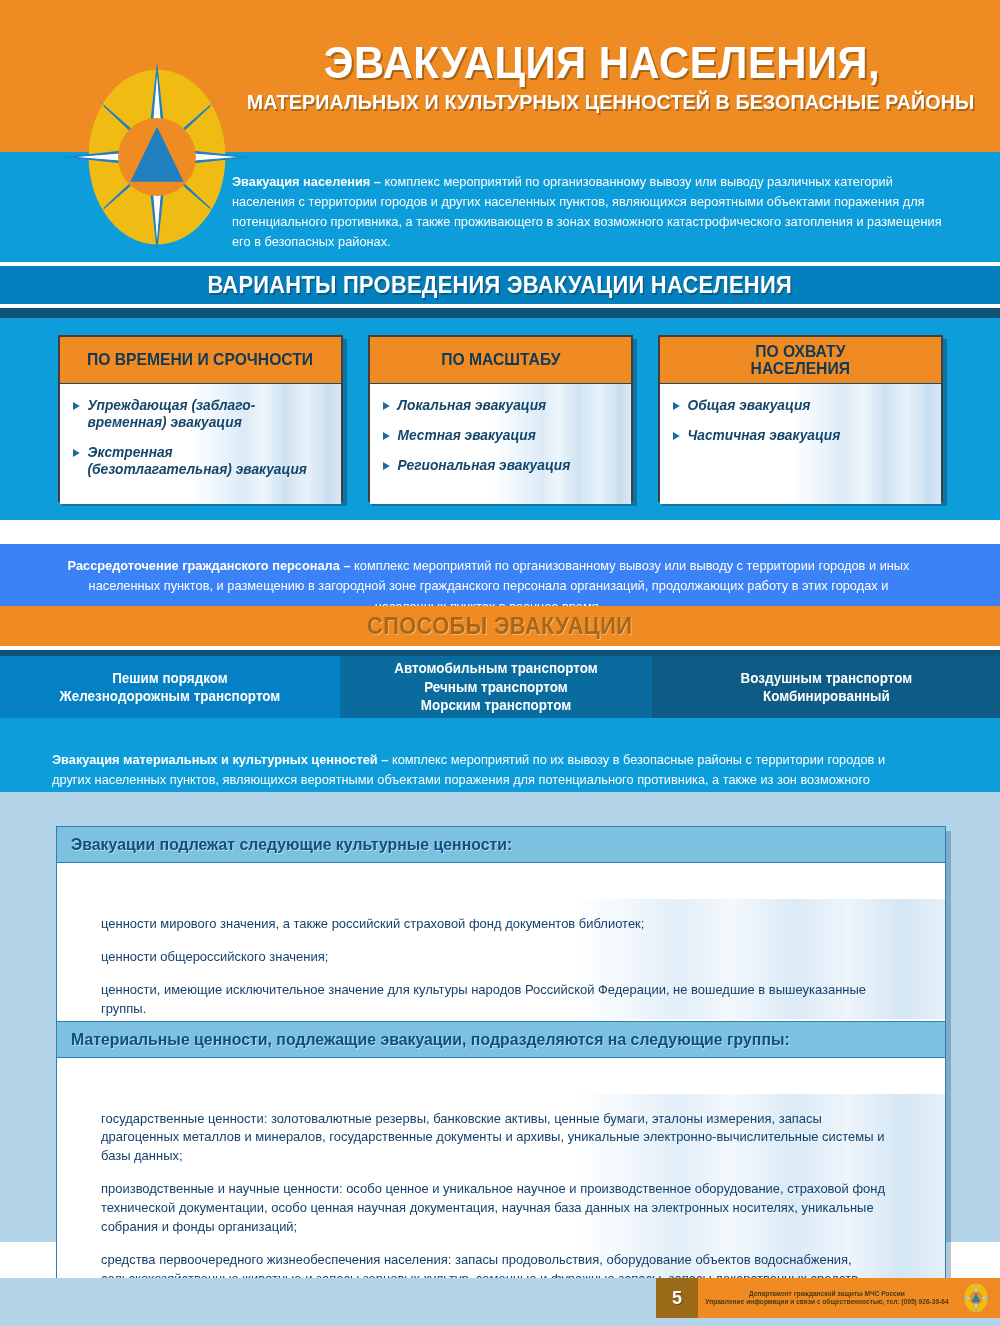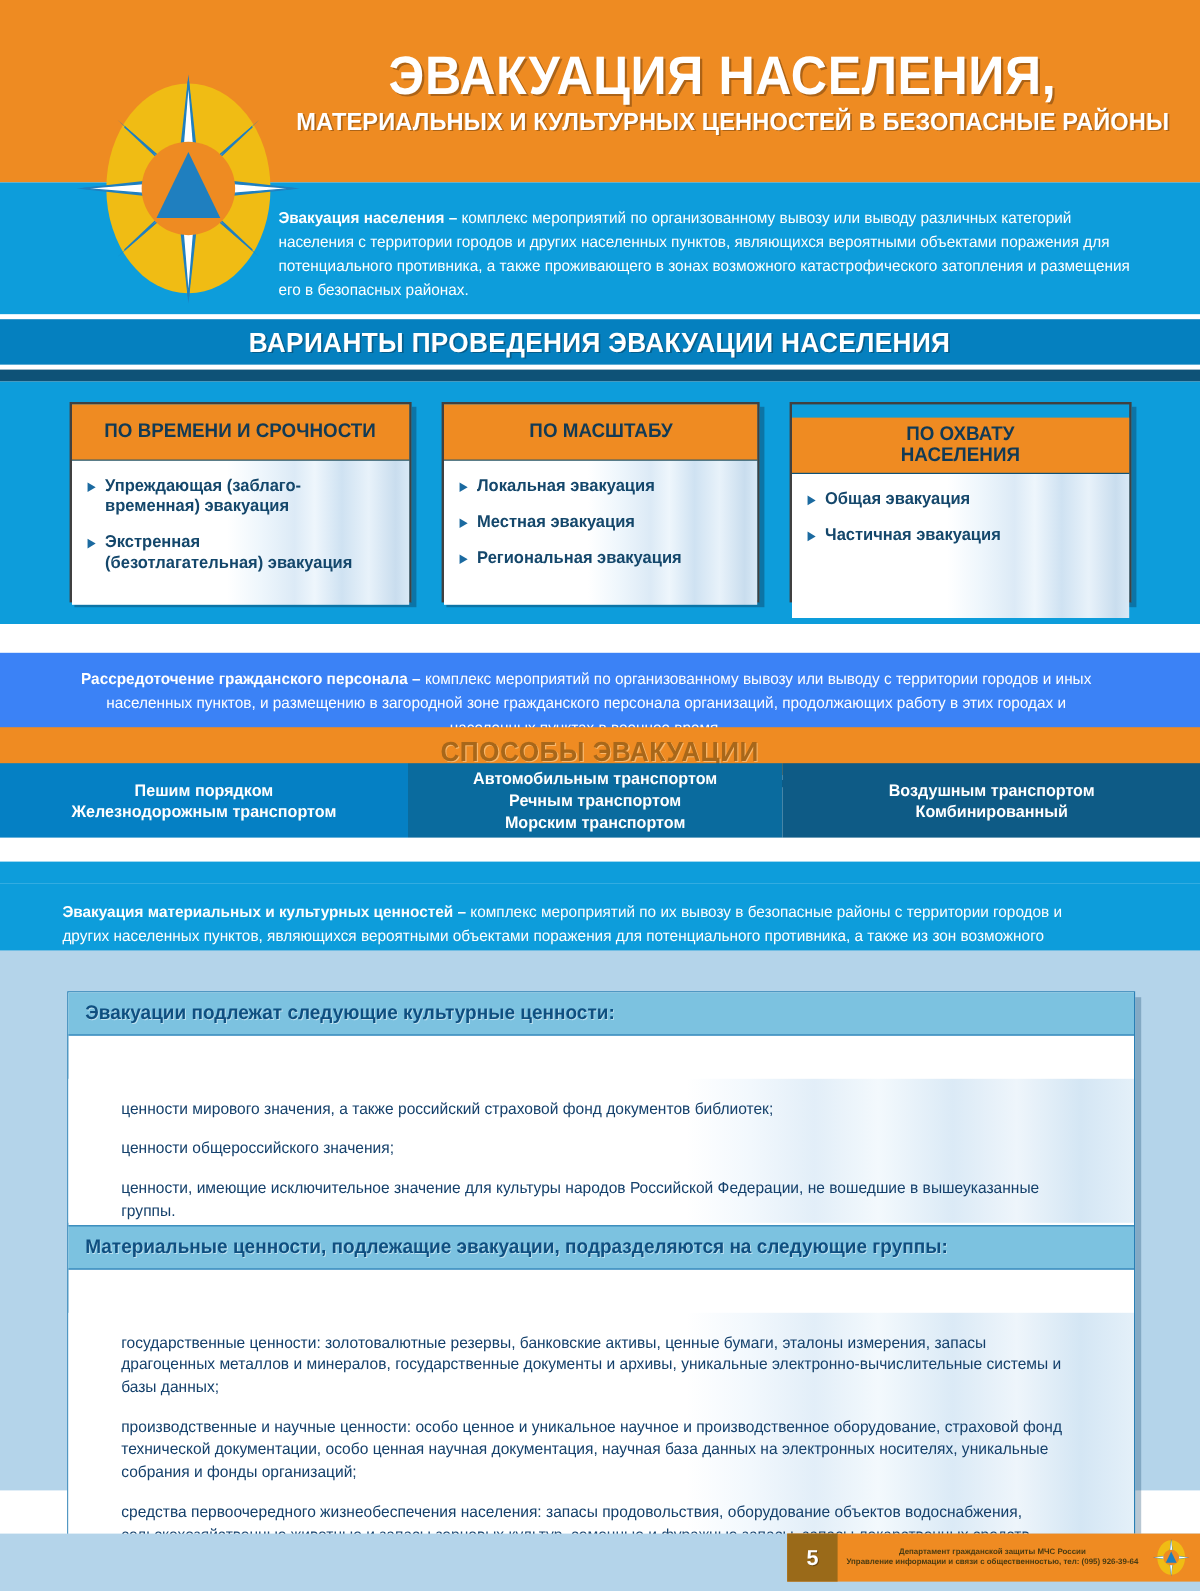--- a/index.html
+++ b/index.html
@@ -80,32 +80,33 @@
   .vbox1 { left:58px; width:285px; }
   .vbox2 { left:368px; width:265px; }
   .vbox3 { left:658px; width:285px; }
   .vhead {
     background:#ef8b22; border-bottom:1px solid #0e5277;
     display:flex; align-items:center; justify-content:center;
     text-align:center; padding:0 8px;
   }
   .vhead1 { height:47px; }
   .vhead2 { height:47px; }
-  .vhead3 { height:47px;margin-top:11px; }
+  .vhead3 { height:47px; }
   .vhead span {
     color:#123a55; font-size:16.5px; font-weight:bold; line-height:1.05;
     transform:scaleX(0.95); transform-origin:center;
   }
   .vbody {
     height:120px;
     background:linear-gradient(to right,
       #ffffff 0%, #ffffff 46%, #eef6fc 56%,
       #dceaf6 66%, #eef6fc 72%, #cfe2f2 80%,
       #e8f2fa 88%, #c9ddee 96%, #d9e9f6 100%);
     padding:13px 8px 0 12px;
+    font-style:italic;
   }
   .vitem {
     position:relative; padding-left:16px; margin-bottom:13px;
     color:#14476b; font-size:14.2px; font-weight:bold; line-height:1.2;
     transform:scaleX(0.97); transform-origin:left top;
   }
   .vitem::before {
     content:""; position:absolute; left:1px; top:5px;
     border-left:7px solid #1b6aa0;
     border-top:4.5px solid transparent;
@@ -133,21 +134,21 @@
   .ways-banner span {
     color:#a8671a; font-size:23px; font-weight:bold; letter-spacing:0.4px;
     transform:scaleX(0.95); transform-origin:center;
     text-shadow:1px 1px 0 rgba(255,220,170,0.55);
   }
   .ways-underline { position:absolute; left:0; top:646px; width:1000px; height:4px; background:#ffffff; }
   .ways-navy { position:absolute; left:0; top:650px; width:1000px; height:6px; background:#0e5277; }
 
   
   .ways-cols {
-    position:absolute; left:0; top:636px; width:1000px; height:62px;
+    position:absolute; left:0; top:656px; width:1000px; height:62px;
     display:flex;
     border-radius:21px;
   }
   .wcol { display:flex; align-items:center; justify-content:center; text-align:center; }
   .wcol span {
     color:#ffffff; font-size:14px; font-weight:bold; line-height:1.32;
     transform:scaleX(0.96); transform-origin:center;
   }
   .wcol1 { width:340px; background:#0580c4; }
   .wcol2 { width:312px; background:#0a6b9e; }

